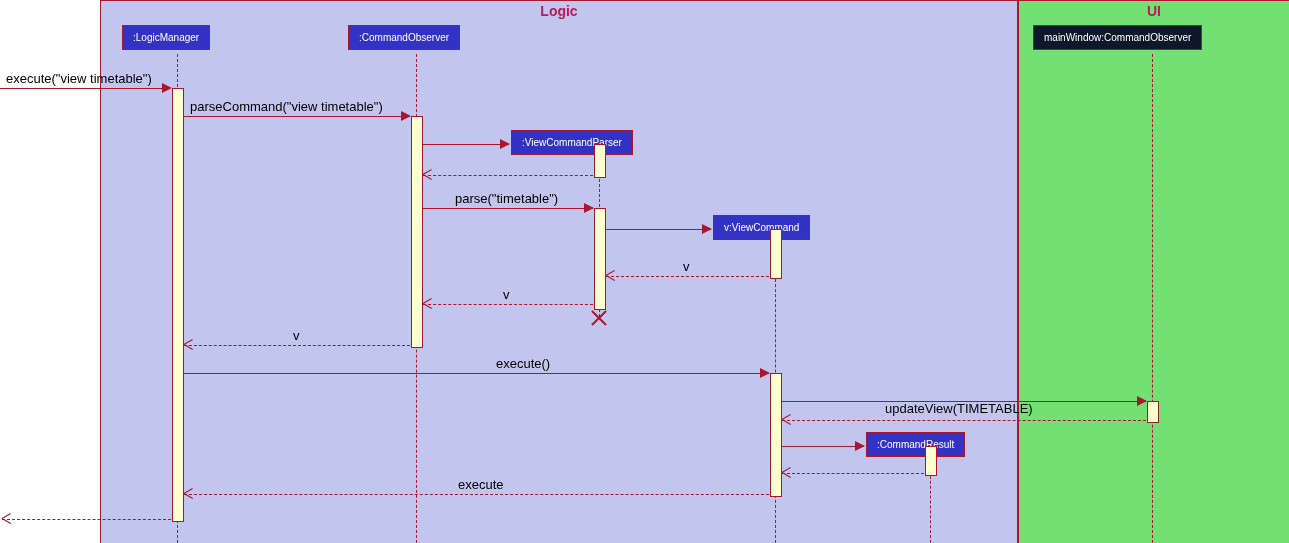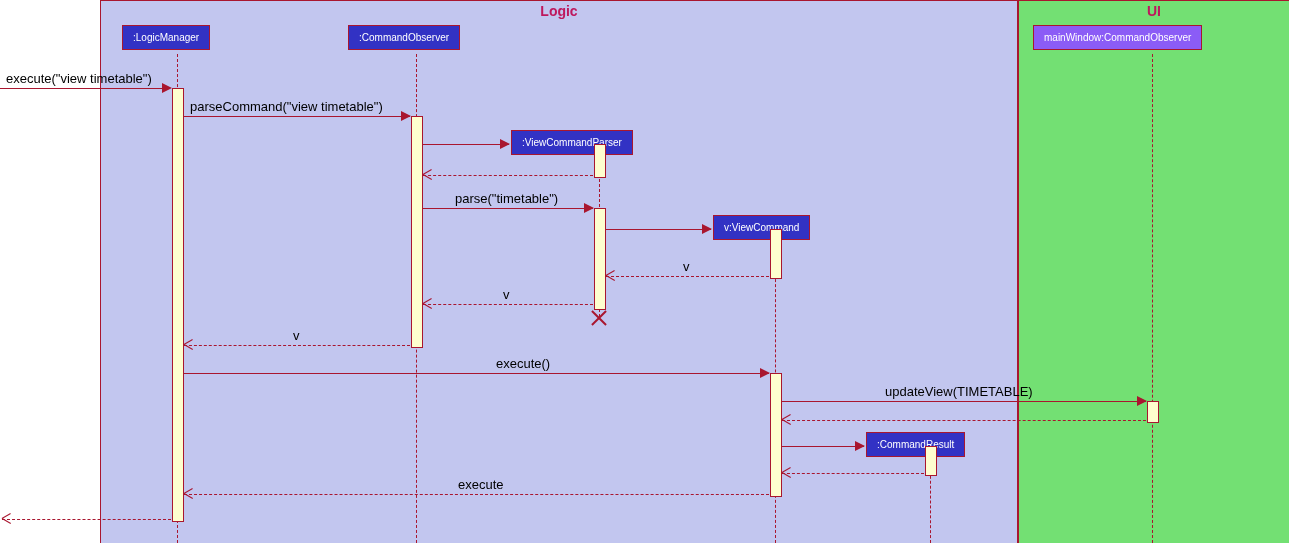--- a/index.html
+++ b/index.html
@@ -43,21 +43,21 @@
     position: absolute;
     background: #3232c4;
     border: 1.5px solid #a9162f;
     color: #fff;
     padding: 6px 10px;
     text-align: center;
     font-size: 10px;
     white-space: nowrap;
   }
   .participant.ui-p {
-    background: #8b5cf6;
+    background: #0f172a;
   }
   .lifeline {
     position: absolute;
     border-left: 1.5px dashed #a9162f;
     width: 0;
   }
   .activation {
     position: absolute;
     background: #fefece;
     border: 1px solid #a9162f;
@@ -182,21 +182,21 @@
 <div class="arrow-dashed" style="left:184px;top:345px;width:226px;"></div>
 <div class="arrowhead ah-left-open" style="left:184px;top:340px;"></div>
 <div class="msg-label" style="left:293px;top:328px;">v</div>
 
 <div class="arrow-solid" style="left:183px;top:373px;width:586px;"></div>
 <div class="arrowhead ah-right-solid" style="left:760px;top:368px;"></div>
 <div class="msg-label" style="left:448px;top:356px;margin-left:48px;">execute()</div>
 
 <div class="arrow-solid" style="left:781px;top:401px;width:365px;"></div>
 <div class="arrowhead ah-right-solid" style="left:1137px;top:396px;"></div>
-<div class="msg-label" style="left:885px;top:384px;">updateView(TIMETABLE)</div>
+<div class="msg-label" style="left:885px;top:401px;">updateView(TIMETABLE)</div>
 
 <div class="arrow-dashed" style="left:782px;top:420px;width:364px;"></div>
 <div class="arrowhead ah-left-open" style="left:782px;top:415px;"></div>
 
 <div class="arrow-solid" style="left:781px;top:446px;width:83px;"></div>
 <div class="arrowhead ah-right-solid" style="left:855px;top:441px;"></div>
 
 <div class="arrow-dashed" style="left:782px;top:473px;width:142px;"></div>
 <div class="arrowhead ah-left-open" style="left:782px;top:468px;"></div>
 

